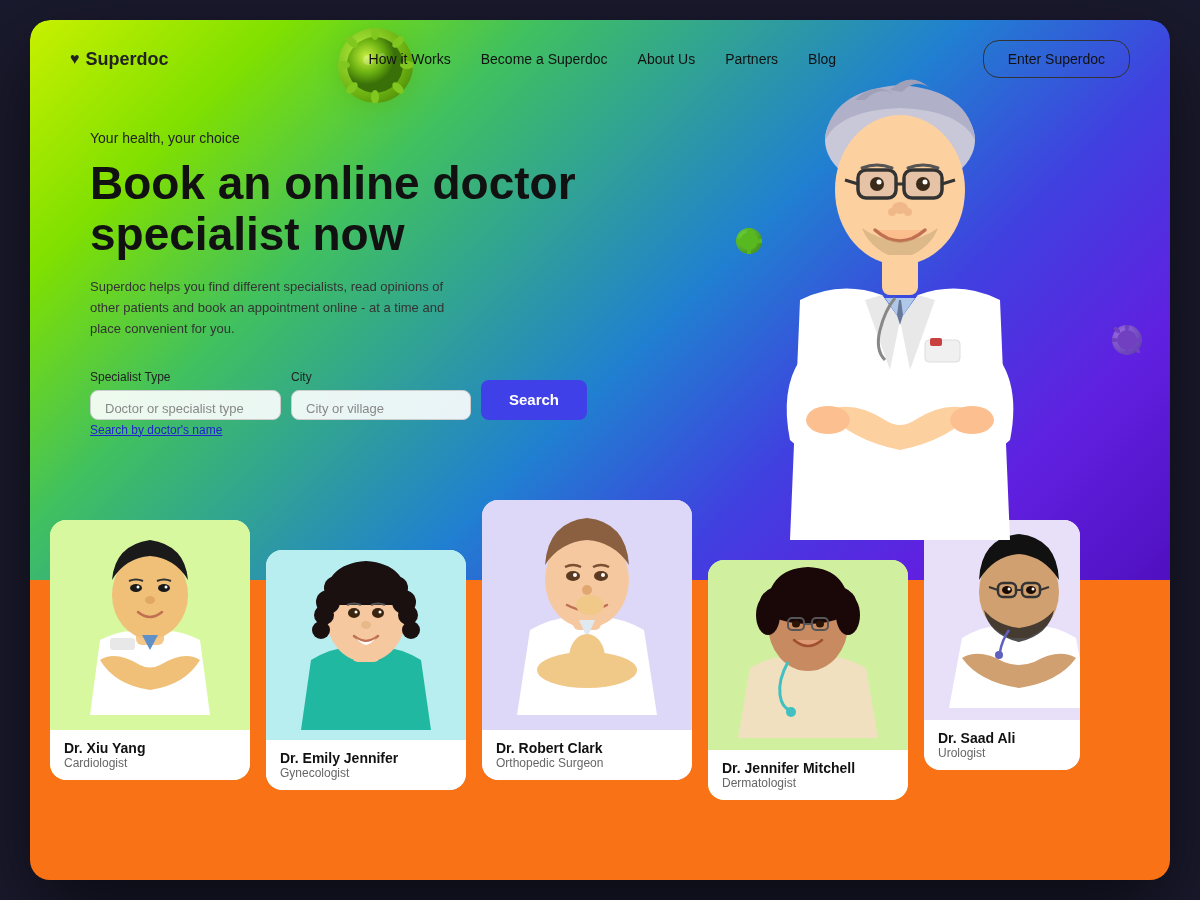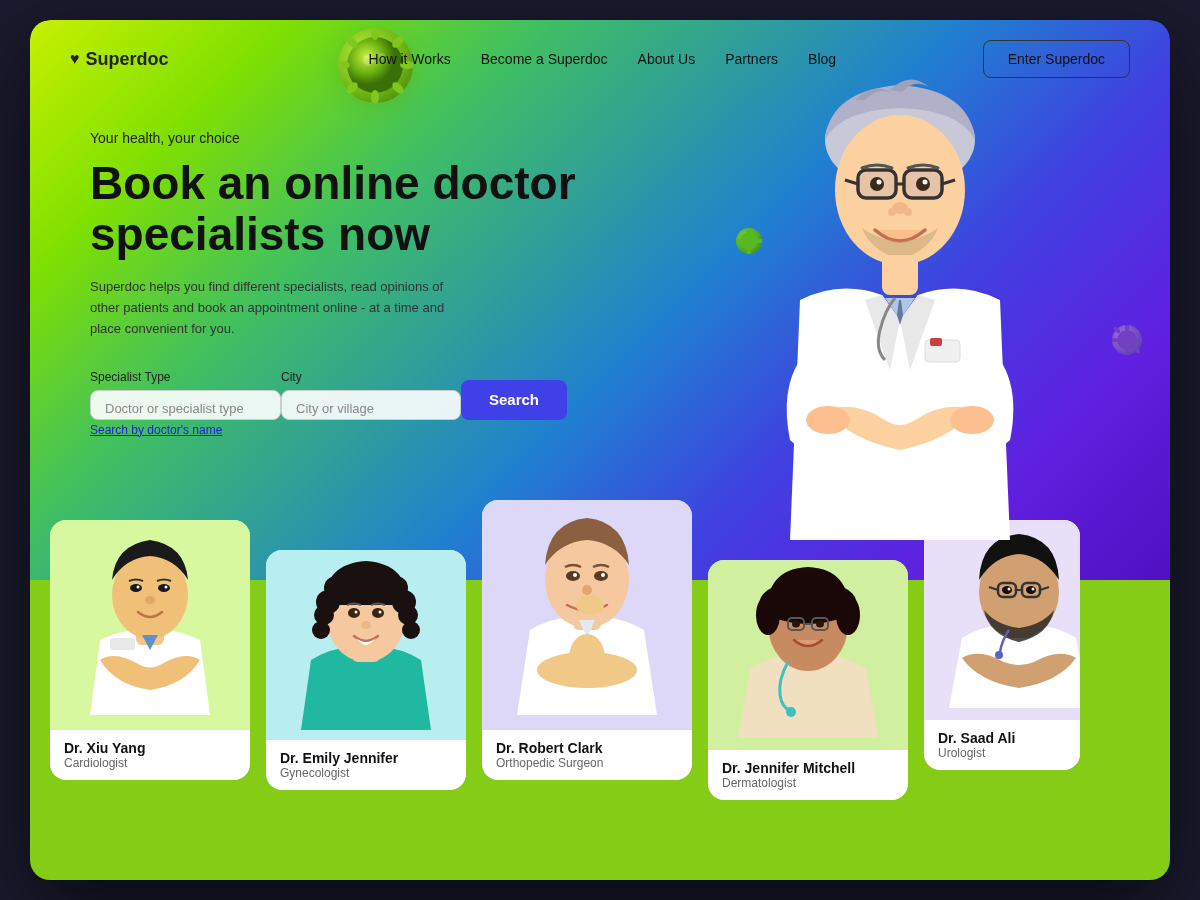--- a/index.html
+++ b/index.html
@@ -62,21 +62,21 @@
       text-decoration: none;
       color: #111;
       font-size: 14px;
       font-weight: 500;
       cursor: pointer;
     }
     .enter-btn {
       margin-left: auto;
       padding: 10px 24px;
       border: 1.5px solid #333;
-      border-radius: 8px;
+      border-radius: 16px;
       background: transparent;
       color: #111;
       font-size: 14px;
       font-weight: 500;
       cursor: pointer;
     }
 
     
     .hero-content {
       position: absolute;
@@ -103,20 +103,21 @@
       color: #333;
       line-height: 1.6;
       max-width: 380px;
       margin-bottom: 30px;
     }
 
     
     .search-form {
       display: flex;
       align-items: flex-end;
+      gap: 10px;
       flex-wrap: wrap;
     }
     .form-group {
       display: flex;
       flex-direction: column;
       gap: 6px;
     }
     .form-label {
       font-size: 12px;
       color: #222;
@@ -160,21 +161,21 @@
       bottom: 0;
       width: 380px;
       height: 520px;
       z-index: 4;
     }
 
     
     .doctors-section {
       width: 100%;
       height: 300px;
-      background: #84cc16;
+      background: #f97316;
       position: relative;
       display: flex;
       align-items: flex-start;
       padding: 0 20px;
       gap: 16px;
       overflow: visible;
     }
 
     .doctor-card {
       border-radius: 16px;
@@ -295,21 +296,21 @@
         <li><a href="#">Partners</a></li>
         <li><a href="#">Blog</a></li>
       </ul>
       <button class="enter-btn">Enter Superdoc</button>
     </nav>
 
     <div class="hero-content">
       <p class="hero-tagline">Your health, your choice</p>
       <h1 class="hero-title">
         <span>Book an online doctor</span><br>
-        <span>specialists now</span>
+        <span>specialist now</span>
       </h1>
       <p class="hero-desc">Superdoc helps you find different specialists, read opinions of other patients and book an appointment online - at a time and place convenient for you.</p>
 
       <div class="search-form">
         <div class="form-group">
           <label class="form-label">Specialist Type</label>
           <select class="form-select">
             <option value="">Doctor or specialist type</option>
             <option>Cardiologist</option>
             <option>Gynecologist</option>

